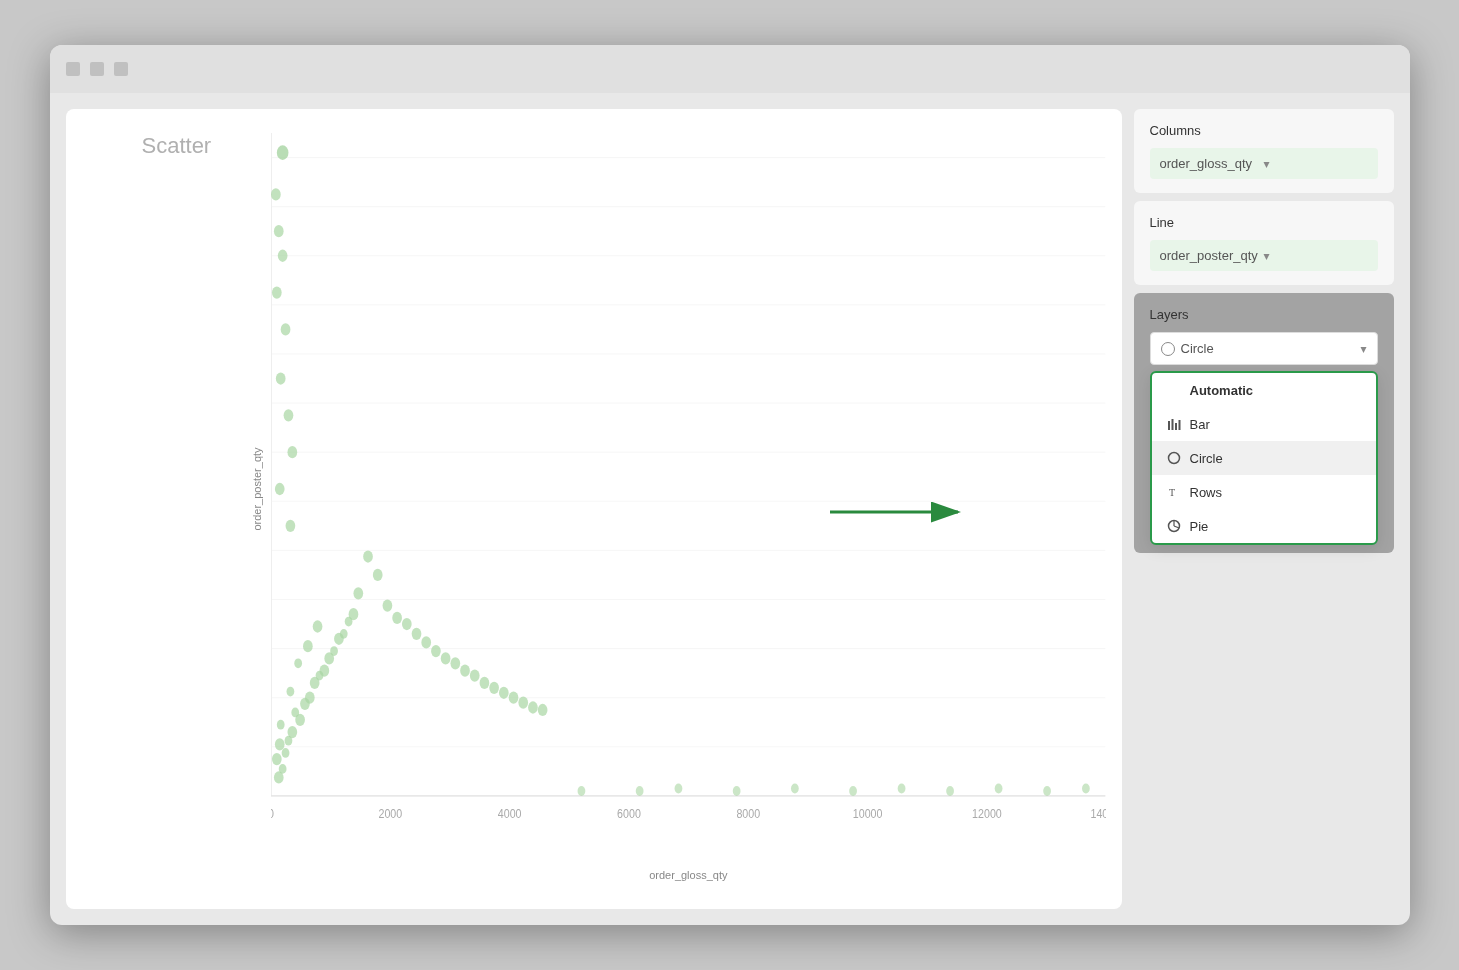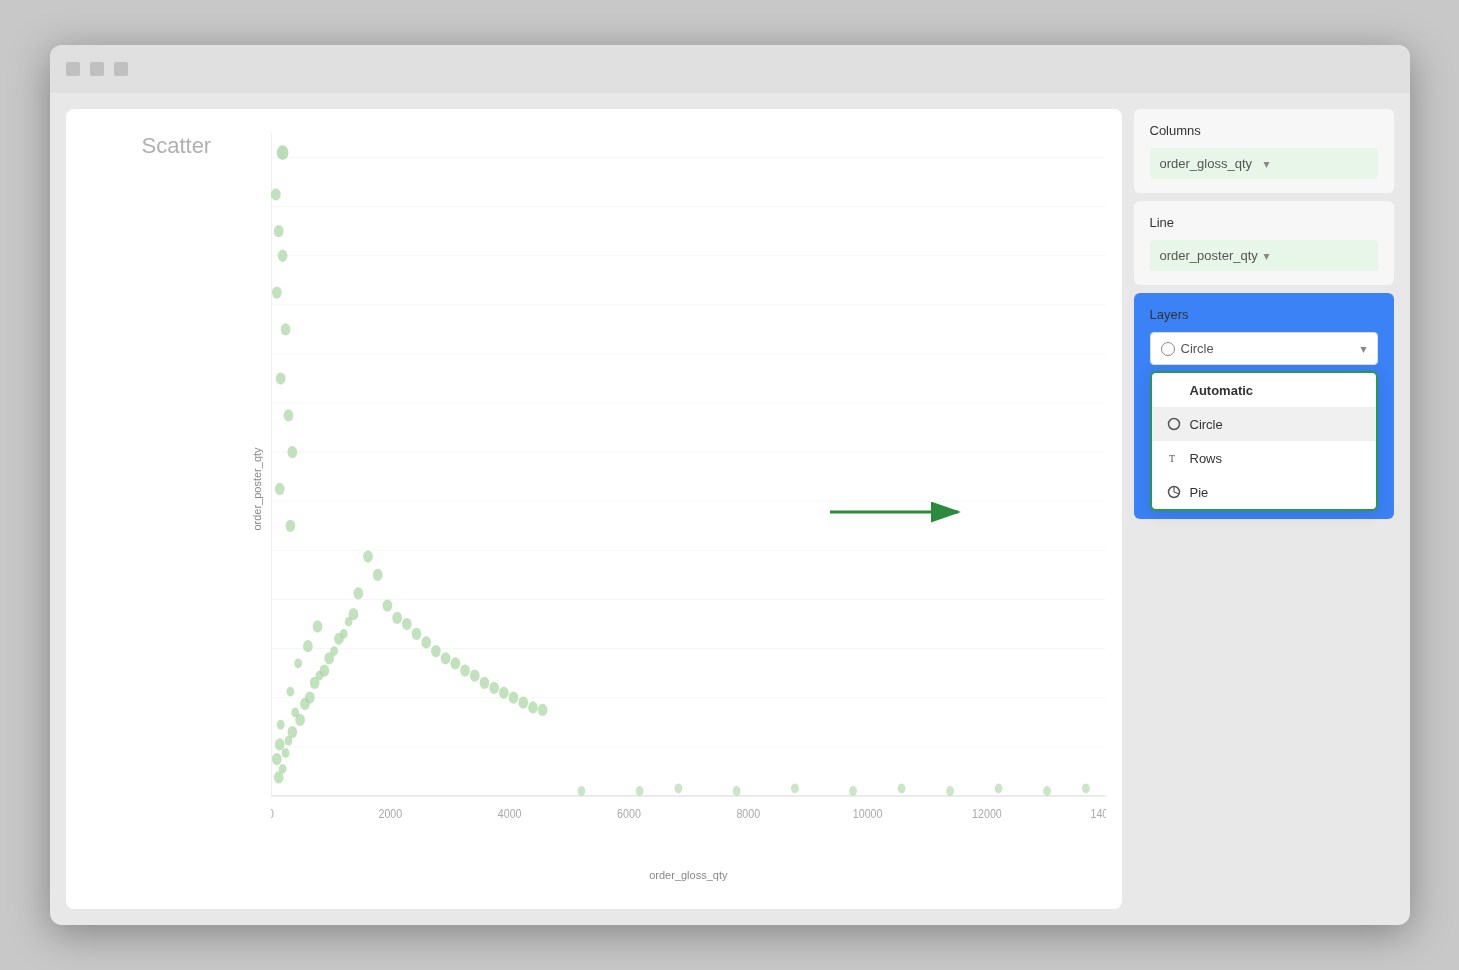--- a/index.html
+++ b/index.html
@@ -119,21 +119,21 @@
       position: relative;
     }
     .dropdown-field span {
       flex: 1;
     }
     .dropdown-arrow {
       color: #888;
       font-size: 12px;
     }
     .layers-section {
-      background: #3b82f6;
+      background: #a3a3a3;
       border-radius: 6px;
       padding: 14px 16px 8px 16px;
       margin-bottom: 8px;
       position: relative;
     }
     .layers-dropdown {
       background: white;
       border: 1px solid #ddd;
       border-radius: 4px;
       padding: 8px 10px;
@@ -341,20 +341,31 @@
         <div class="layers-dropdown">
           <span class="circle-icon"></span>
           <span style="flex:1;">Circle</span>
           <span class="dropdown-arrow">▾</span>
         </div>
         <div class="dropdown-menu">
           <div class="dropdown-menu-item header-item">
             <span class="menu-icon"></span>
             <span>Automatic</span>
           </div>
+          <div class="dropdown-menu-item">
+            <span class="menu-icon">
+              <svg width="14" height="14" viewBox="0 0 14 14">
+                  <rect x="1" y="4" width="2" height="9" fill="#555"></rect>
+                  <rect x="4.5" y="2" width="2" height="11" fill="#555"></rect>
+                  <rect x="8" y="6" width="2" height="7" fill="#555"></rect>
+                  <rect x="11.5" y="3" width="2" height="10" fill="#555"></rect>
+                </svg>
+            </span>
+            <span>Bar</span>
+          </div>
           <div class="dropdown-menu-item selected">
             <span class="menu-icon">
               <svg width="14" height="14" viewBox="0 0 14 14">
                   <circle cx="7" cy="7" r="5.5" fill="none" stroke="#555" stroke-width="1.5"></circle>
                 </svg>
             </span>
             <span>Circle</span>
           </div>
           <div class="dropdown-menu-item">
             <span class="menu-icon">

